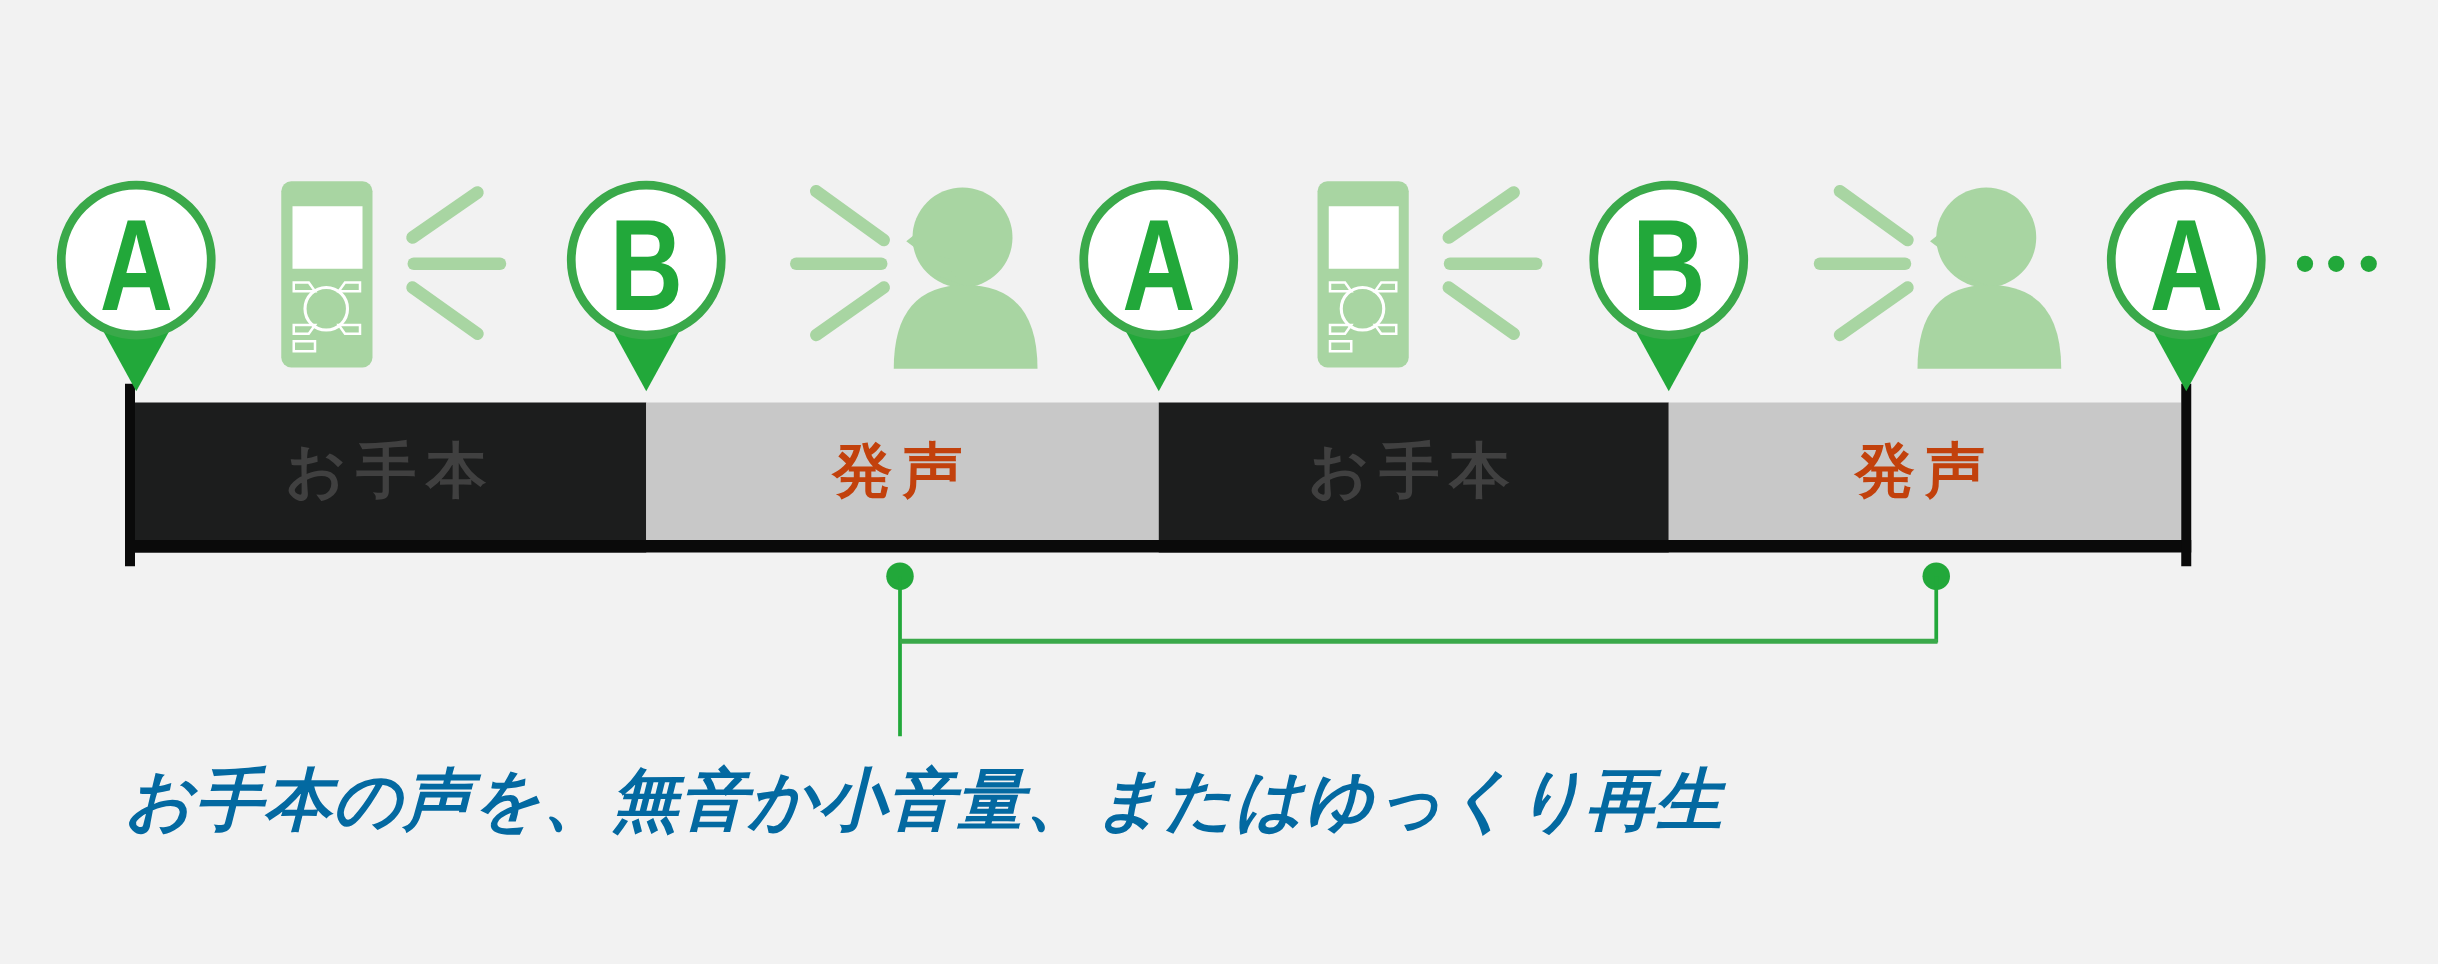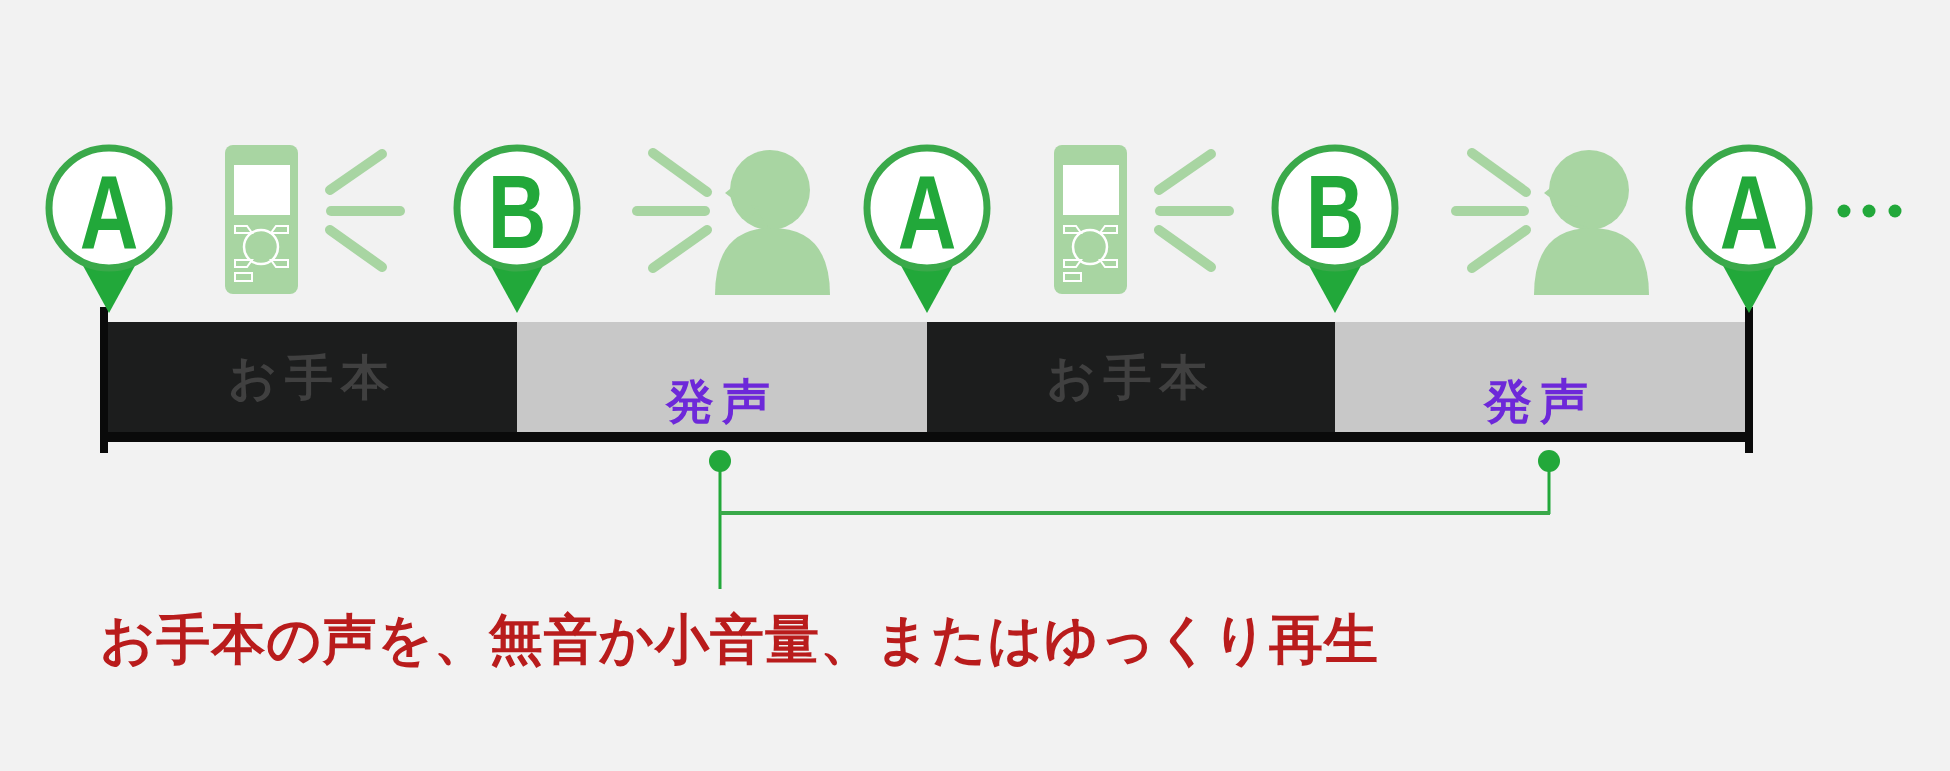--- a/index.html
+++ b/index.html
@@ -2,23 +2,23 @@
 <html><head>
 <meta charset="utf-8">
 <style>
   html, body { margin: 0; padding: 0; background: #f2f2f2; }
   body { width: 1950px; height: 771px; overflow: hidden; position: relative; }
   #stage { position: absolute; left: 0; top: 0; width: 1950px; height: 771px; }
   .pin-letter { font-family: "Liberation Sans", sans-serif; font-weight: 700; fill: #22a83a; }
   .seg-label { position: absolute; top: 322px; height: 110px; line-height: 110px; text-align: center;
                font-family: "DejaVu Sans", sans-serif; font-weight: 700; font-size: 48px; letter-spacing: 8px; }
   .seg-dark { color: #404040; }
-  .seg-light { color: #6d28d9; margin-top: 24px; }
+  .seg-light { color: #c2410c; }
   .caption { position: absolute; left: 100px; top: 604px; font-family: "DejaVu Sans", sans-serif;
-             font-weight: 700; font-size: 54px; color: #b91c1c; white-space: nowrap; letter-spacing: 1px; }
+             font-weight: 700; font-size: 54px; color: #0369a1; white-space: nowrap; letter-spacing: 1px; font-style: italic; }
 </style>
 </head>
 <body>
 
 <svg id="stage" viewBox="0 0 1950 771" xmlns="http://www.w3.org/2000/svg">
   <rect x="0" y="0" width="1950" height="771" fill="#f2f2f2"></rect>
 
   <g>
     <rect x="108" y="322" width="409" height="120" fill="#1c1d1d"></rect>
     <rect x="517" y="322" width="410" height="110" fill="#c8c8c8"></rect>

